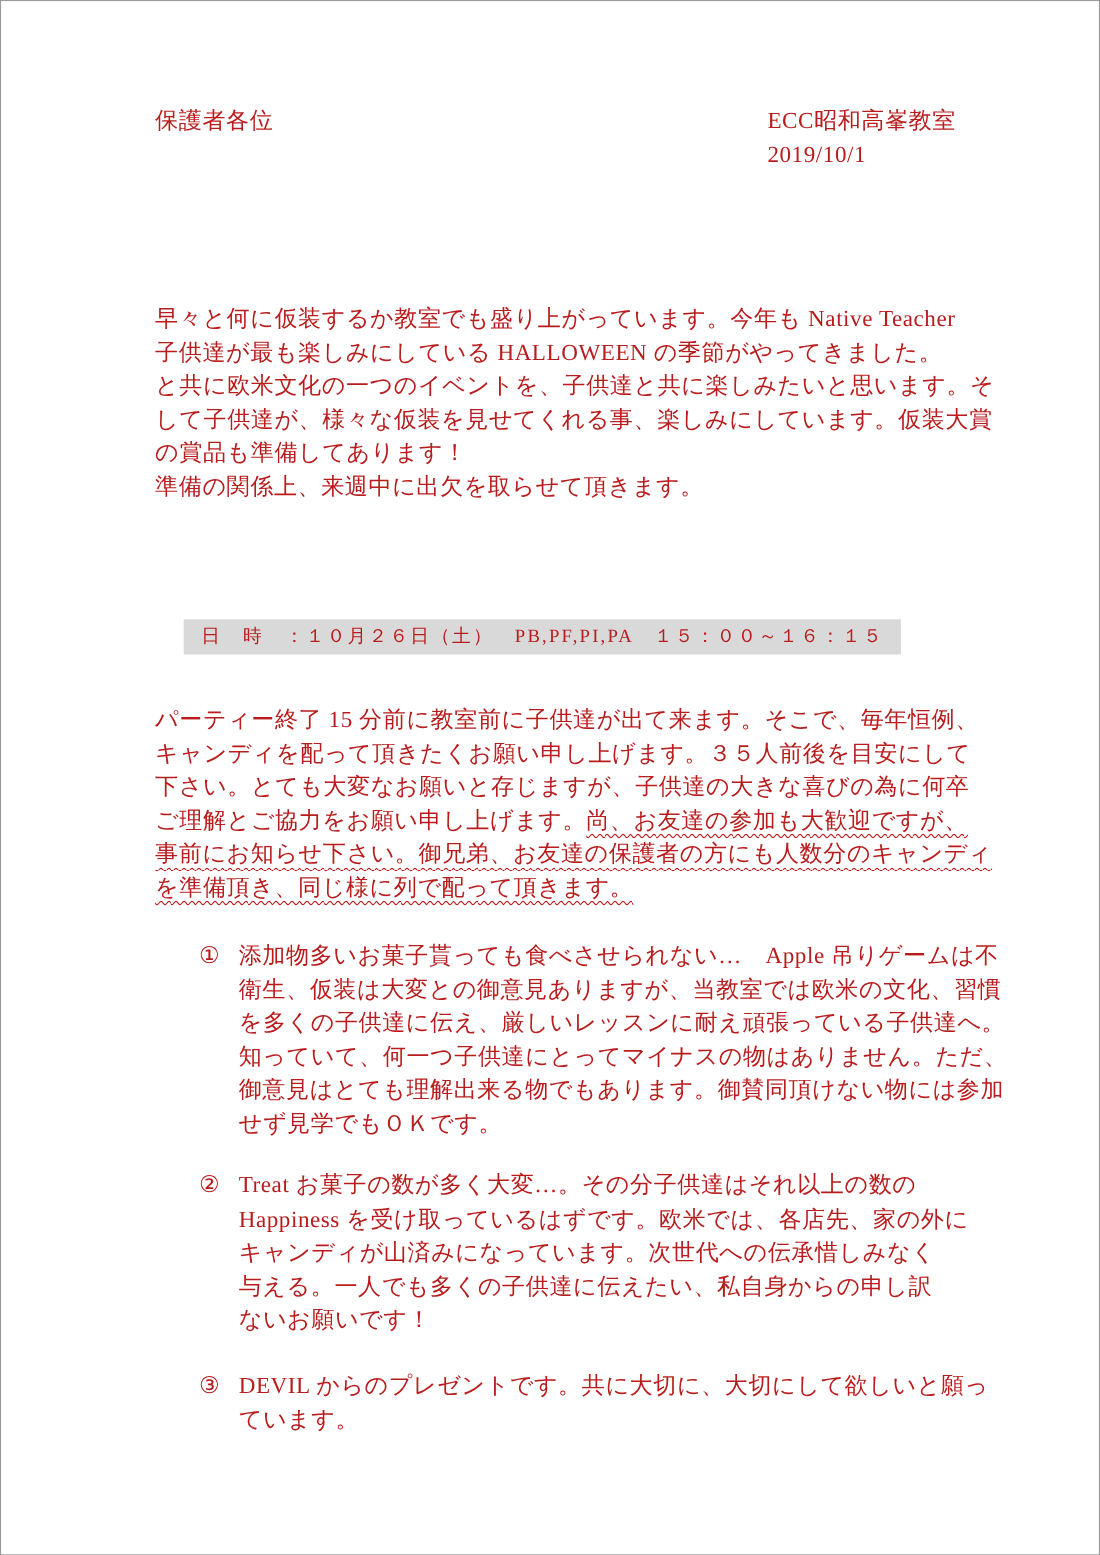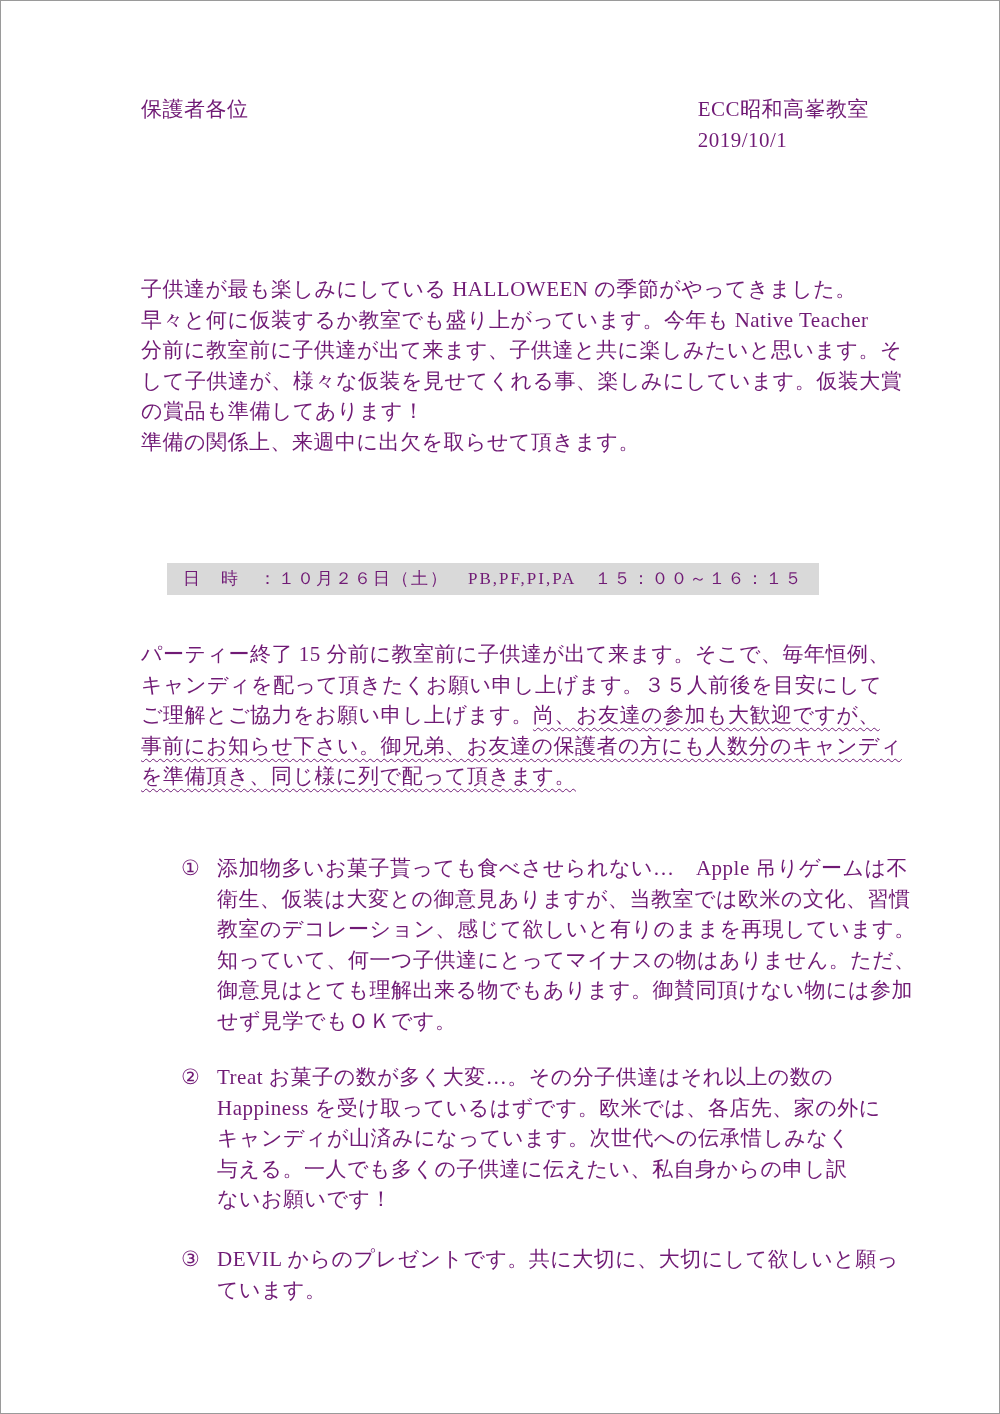--- a/index.html
+++ b/index.html
@@ -8,21 +8,21 @@
     background: #ffffff;
   }
   .page {
     position: relative;
     width: 1000px;
     height: 1414px;
     background: #ffffff;
     border: 1px solid #9a9a9a;
     box-sizing: border-box;
     font-family: "Liberation Serif", "DejaVu Serif", serif;
-    color: #701a75;
+    color: #b91c1c;
     overflow: hidden;
   }
   .txt {
     font-size: 21px;
     line-height: 30.5px;
     letter-spacing: 0.5px;
     white-space: nowrap;
   }
   .header-recipient {
     position: absolute;
@@ -90,44 +90,45 @@
 <div class="page">
 
   <div class="header-recipient txt">保護者各位</div>
 
   <div class="header-sender-block">
     <span class="sender-name txt">ECC昭和高峯教室</span>
     <span class="sender-date txt">2019/10/1</span>
   </div>
 
   <div class="intro">
+    <span class="line txt">早々と何に仮装するか教室でも盛り上がっています。今年も Native Teacher</span>
     <span class="line txt">子供達が最も楽しみにしている HALLOWEEN の季節がやってきました。</span>
-    <span class="line txt">早々と何に仮装するか教室でも盛り上がっています。今年も Native Teacher</span>
-    <span class="line txt">分前に教室前に子供達が出て来ます、子供達と共に楽しみたいと思います。そ</span>
+    <span class="line txt">と共に欧米文化の一つのイベントを、子供達と共に楽しみたいと思います。そ</span>
     <span class="line txt">して子供達が、様々な仮装を見せてくれる事、楽しみにしています。仮装大賞</span>
     <span class="line txt">の賞品も準備してあります！</span>
     <span class="line txt">準備の関係上、来週中に出欠を取らせて頂きます。</span>
   </div>
 
   <div class="schedule-line">日　時　：１０月２６日（土）　PB,PF,PI,PA　１５：００～１６：１５</div>
 
   <div class="request">
     <span class="line txt">パーティー終了 15 分前に教室前に子供達が出て来ます。そこで、毎年恒例、</span>
     <span class="line txt">キャンディを配って頂きたくお願い申し上げます。３５人前後を目安にして</span>
+    <span class="line txt">下さい。とても大変なお願いと存じますが、子供達の大きな喜びの為に何卒</span>
     <span class="line txt"><span>ご理解とご協力をお願い申し上げます。</span><span class="wavy">尚、お友達の参加も大歓迎ですが、</span></span>
     <span class="line txt wavy">事前にお知らせ下さい。御兄弟、お友達の保護者の方にも人数分のキャンディ</span>
     <span class="line txt wavy">を準備頂き、同じ様に列で配って頂きます。</span>
   </div>
 
   <div class="item item-1">
     <span class="marker">①</span>
     <span class="item-lines">
       <span class="line txt">添加物多いお菓子貰っても食べさせられない…　Apple 吊りゲームは不</span>
       <span class="line txt">衛生、仮装は大変との御意見ありますが、当教室では欧米の文化、習慣</span>
-      <span class="line txt">教室のデコレーション、感じて欲しいと有りのままを再現しています。</span>
+      <span class="line txt">を多くの子供達に伝え、厳しいレッスンに耐え頑張っている子供達へ。</span>
       <span class="line txt">知っていて、何一つ子供達にとってマイナスの物はありません。ただ、</span>
       <span class="line txt">御意見はとても理解出来る物でもあります。御賛同頂けない物には参加</span>
       <span class="line txt">せず見学でもＯＫです。</span>
     </span>
   </div>
 
   <div class="item item-2">
     <span class="marker">②</span>
     <span class="item-lines">
       <span class="line txt">Treat お菓子の数が多く大変…。その分子供達はそれ以上の数の</span>

